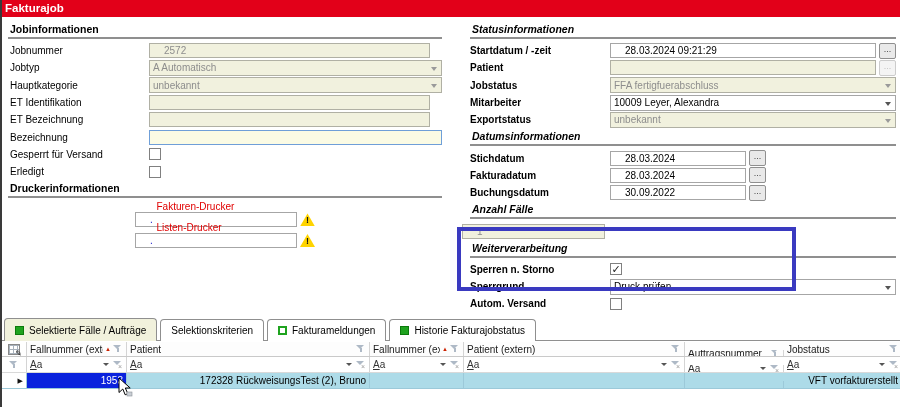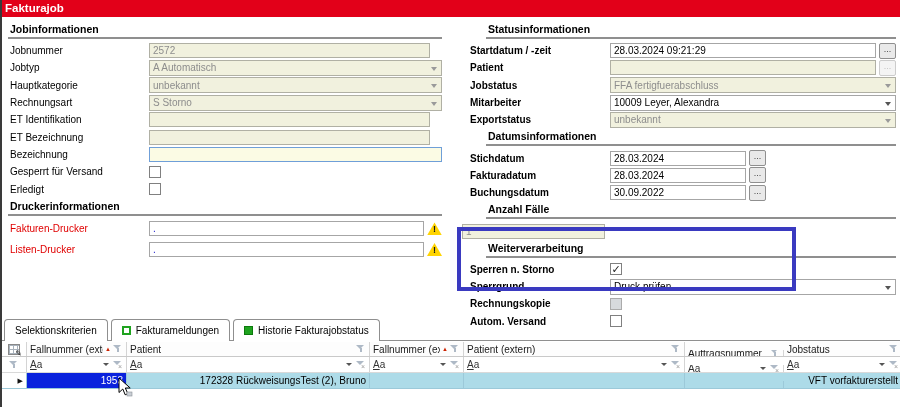--- a/index.html
+++ b/index.html
@@ -5,29 +5,29 @@
   html,body{margin:0;padding:0;background:#e8e8e8;}
   .window{position:relative;width:900px;height:407px;background:#fff;overflow:hidden;
           font-family:"Liberation Sans",sans-serif;border-left:2px solid #3a3a3a;box-sizing:border-box;}
   .titlebar{position:absolute;top:0;left:0;right:0;height:17px;background:#e20019;color:#fff;
             font-size:11.5px;font-weight:bold;line-height:17px;padding-left:3px;box-sizing:border-box;}
   
   .colL{position:absolute;left:6px;top:21px;width:434px;}
   .colR{position:absolute;left:460px;top:21px;width:434px;}
   .sechdr{font-weight:bold;font-size:10.5px;color:#000;border-bottom:2px solid #8f8f8f;
           padding:2px 0 2px 2px;margin-bottom:3px;}
-  .colR .sechdr{margin-left:24px;}
+  .colR .sechdr{margin-left:8px;font-style:italic;}
   .frow{display:flex;align-items:center;height:17.3px;font-size:10px;color:#000;}
-  .frow.tall{height:20.5px;}
+  .frow.tall{height:20.5px;flex-direction:column;}
   .lbl{width:139px;flex:none;padding-left:2px;white-space:nowrap;}
   .colR .lbl{width:148px;padding-left:8px;box-sizing:border-box;font-weight:bold;}
   .lbl.red{color:#e00000;}
   .ctl{flex:1;display:flex;align-items:center;min-width:0;}
   .tb{height:15px;border:1px solid #b0b0a4;background:#f1f1de;color:#8d8d8d;font-size:10px;
-      font-family:"Liberation Sans",sans-serif;padding:0 3px;box-sizing:border-box;flex:1;min-width:0;}
+      font-family:"Liberation Sans",sans-serif;padding:0 14px;box-sizing:border-box;flex:1;min-width:0;}
   .tb.white{background:#fff;color:#000;border-color:#a6a6a6;}
   .tb.bluedot{color:#2222cc;}
   .tb.focusblue{background:#fbfbe4;border:1px solid #6f9fd8;}
   .mr6{margin-right:6px;flex:none;width:281px;}
   .sel{height:16px;border:1px solid #b0b0a4;background:#f1f1de;color:#8d8d8d;font-size:10px;
        display:flex;align-items:center;padding:0 14px 0 3px;box-sizing:border-box;flex:1;position:relative;min-width:0;}
   .sel.white{background:#fff;color:#000;border-color:#a6a6a6;}
   .chev{position:absolute;right:4px;top:6px;width:0;height:0;border-left:3.5px solid transparent;
         border-right:3.5px solid transparent;border-top:4px solid #9a9a9a;}
   .sel.white .chev{border-top-color:#555;}
@@ -112,29 +112,20 @@
     <div class="frow">
       <span class="lbl">Hauptkategorie</span>
       <div class="ctl">
           <div class="sel">
         <span>unbekannt</span>
         <span class="chev"></span>
           </div>
         </div>
     </div>
     <div class="frow">
-      <span class="lbl">Rechnungsart</span>
-      <div class="ctl">
-          <div class="sel">
-        <span>S Storno</span>
-        <span class="chev"></span>
-          </div>
-        </div>
-    </div>
-    <div class="frow">
       <span class="lbl">ET Identifikation</span>
       <div class="ctl">
           <input class="tb mr6" readonly="" value="" style="">
         </div>
     </div>
     <div class="frow">
       <span class="lbl">ET Bezeichnung</span>
       <div class="ctl">
           <input class="tb mr6" readonly="" value="" style="">
         </div>
@@ -268,37 +259,35 @@
     <div class="frow">
       <span class="lbl">Sperrgrund</span>
       <div class="ctl">
           <div class="sel white">
         <span>Druck prüfen</span>
         <span class="chev"></span>
           </div>
         </div>
     </div>
     <div class="frow">
-      <span class="lbl">Rechnungskopie</span>
-      <div class="ctl">
-          <span class="cb dis"></span>
-        </div>
-    </div>
-    <div class="frow">
       <span class="lbl">Autom. Versand</span>
       <div class="ctl">
           <span class="cb"></span>
         </div>
     </div>
   </div>
 
   <div class="hl-box"></div>
 
   <div class="tabline"></div>
   <div class="tabs">
+    <div class="tab active">
+      <span class="sq"></span>
+      <span>Selektierte Fälle / Aufträge</span>
+    </div>
     <div class="tab">
       <span>Selektionskriterien</span>
     </div>
     <div class="tab">
       <span class="sq outline"></span>
       <span>Fakturameldungen</span>
     </div>
     <div class="tab">
       <span class="sq"></span>
       <span>Historie Fakturajobstatus</span>

